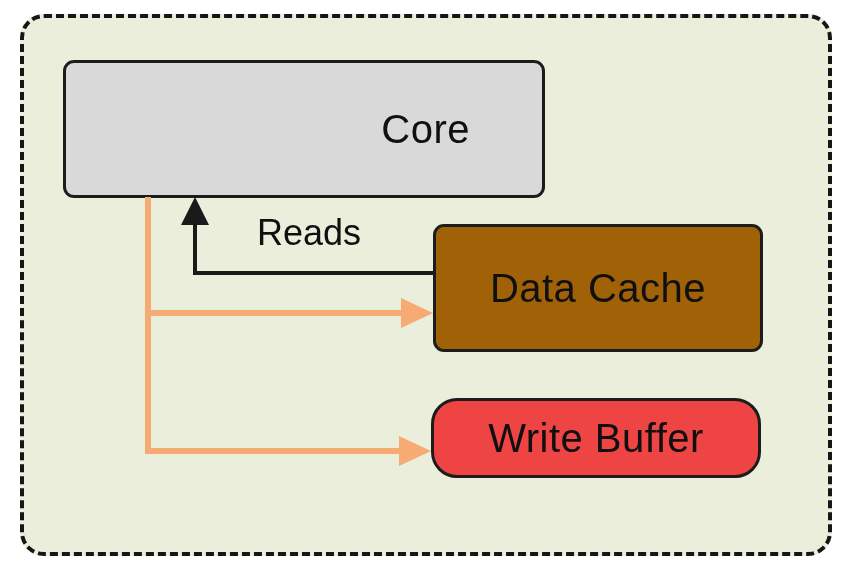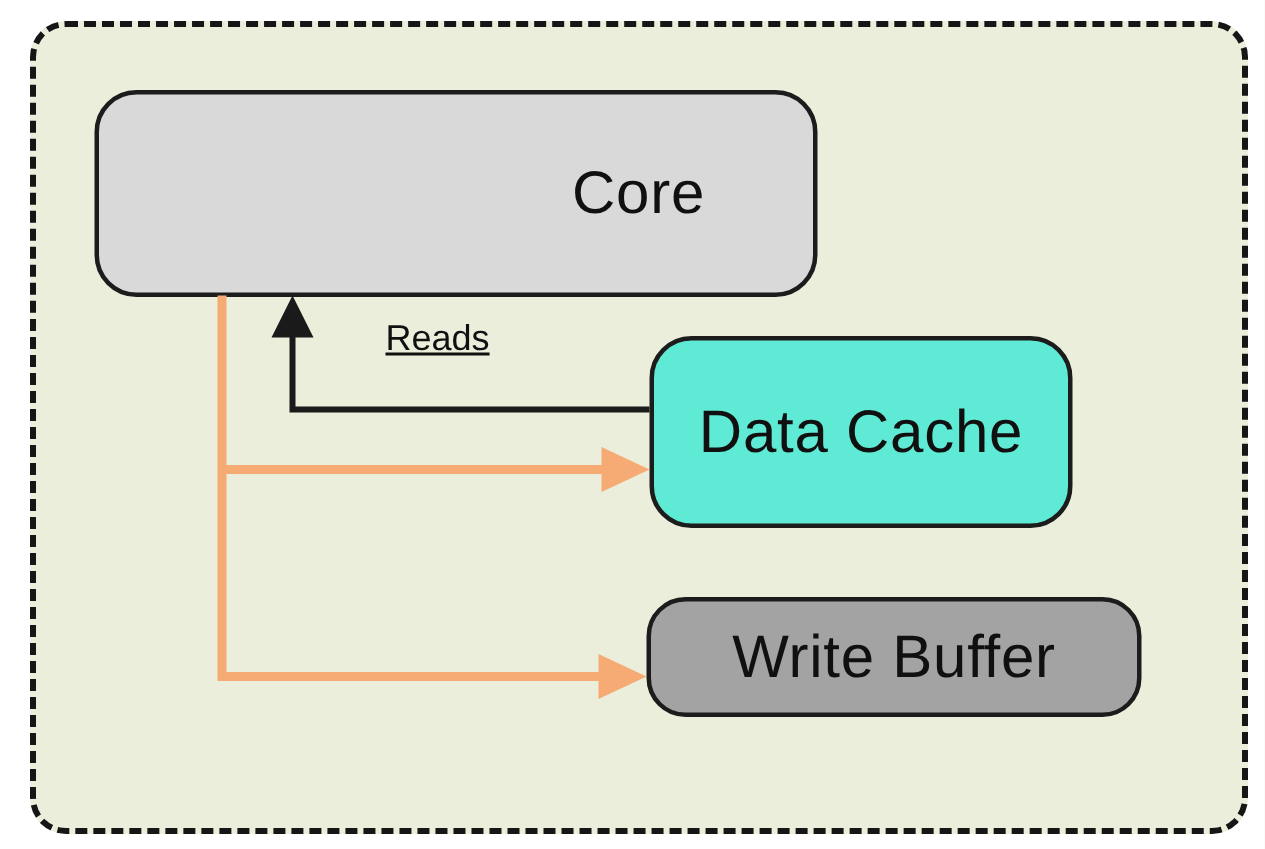--- a/index.html
+++ b/index.html
@@ -17,52 +17,51 @@
     left: 20px; top: 14px;
     width: 812px; height: 542px;
     background: #eaeedb;
     border: 4px dashed #161616;
     border-radius: 24px;
   }
   .node {
     position: absolute;
     box-sizing: border-box;
     border: 3px solid #1c1c1c;
-    border-radius: 28px;
+    border-radius: 11px;
     display: flex;
     align-items: center;
     justify-content: center;
     font-size: 40px;
     color: #101010;
     letter-spacing: 0.5px;
   }
   #node-core {
     left: 63px; top: 60px;
     width: 482px; height: 138px;
     background: #d9d9d9;
     justify-content: flex-end;
     padding-right: 72px;
   }
   #node-data-cache {
     left: 433px; top: 224px;
-    width: 282px; height: 128px;
-    background: #5eead4;
+    width: 330px; height: 128px;
+    background: #a16207;
   }
   #node-write-buffer {
     left: 431px; top: 398px;
     width: 330px; height: 80px;
-    background: #a3a3a3;
+    background: #ef4444;
     border-radius: 26px;
   }
   .edge-label {
     position: absolute;
-    font-size: 24px;
+    font-size: 36px;
     color: #101010;
     white-space: nowrap;
-    text-decoration: underline;
   }
   #label-reads  { left: 257px; top: 212px; }
   #label-writes { left: 214px; top: 350px; }
   .title {
     position: absolute;
     left: 94px; top: 496px;
     font-size: 44px;
     color: #101010;
     white-space: nowrap;
   }

